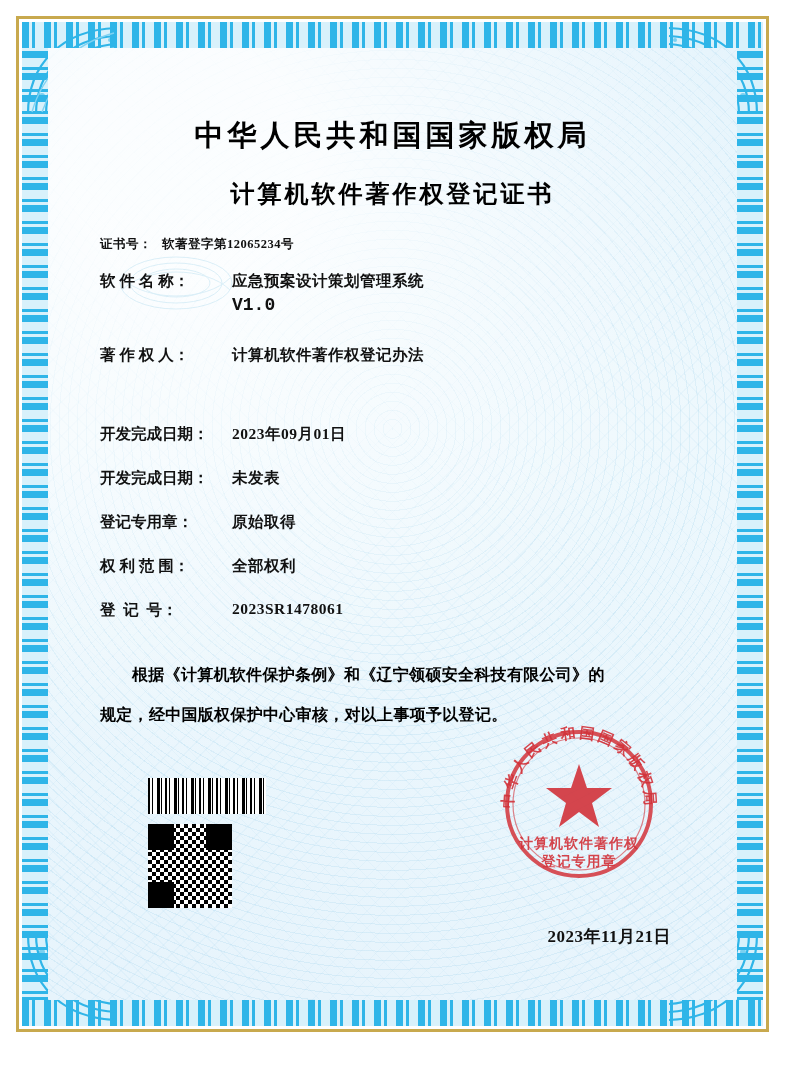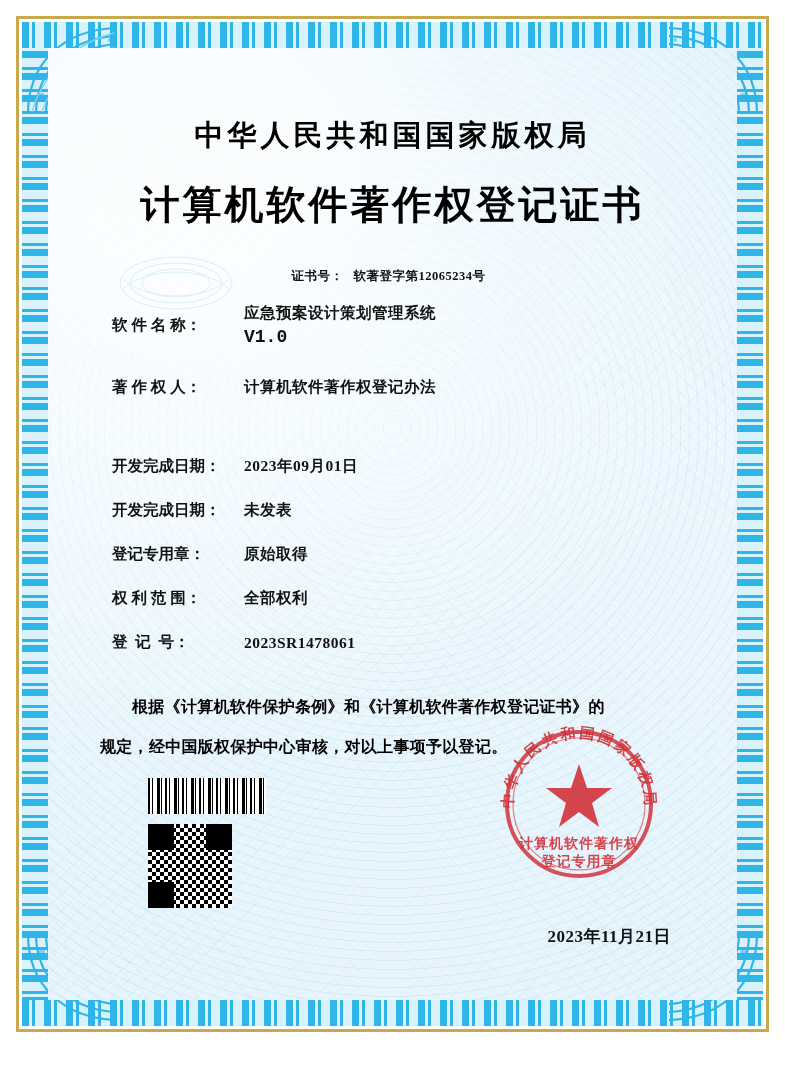--- a/index.html
+++ b/index.html
@@ -122,45 +122,44 @@
     text-align: center;
     font-size: 29px;
     letter-spacing: 4px;
     font-weight: 700;
     margin-top: 68px;
     font-family: "Liberation Serif", "DejaVu Serif", serif;
     color: #000;
   }
   .title-sub {
     text-align: center;
-    font-size: 39px;
+    font-size: 24px;
     letter-spacing: 3px;
     font-weight: 700;
     margin-top: 22px;
     color: #000;
   }
 
   .cert-no {
-    text-align: center;
+    text-align: left;
     font-size: 12.5px;
     font-weight: 700;
-    margin-top: 36px;
+    margin-top: 26px;
     padding-right: 8px;
     letter-spacing: .5px;
   }
   .cert-no .label { font-weight: 700; }
   .cert-no .value { margin-left: 10px; }
 
   .field-block { margin-top: 18px; }
 
   .field-row {
     display: flex;
-    align-items: center;
+    align-items: flex-start;
     margin-bottom: 6px;
-    margin-left: 12px;
   }
   .field-label {
     width: 132px;
     flex: 0 0 132px;
     font-size: 15.5px;
     font-weight: 700;
     letter-spacing: 0px;
     white-space: pre;
   }
   .field-value {
@@ -394,21 +393,21 @@
         </div>
 
         <div class="field-row">
           <div class="field-label">登  记  号：</div>
           <div class="field-value">2023SR1478061</div>
         </div>
 
       </div>
 
       <div class="statement">
-        <p class="indent">根据《计算机软件保护条例》和《计算机软件著作权登记证书》的</p>
+        <p class="indent">根据《计算机软件保护条例》和《辽宁领硕安全科技有限公司》的</p>
         <p>规定，经中国版权保护中心审核，对以上事项予以登记。</p>
       </div>
 
     </div>
 
     <div class="codes">
       <div class="barcode"></div>
       <div class="qr"></div>
     </div>
 

